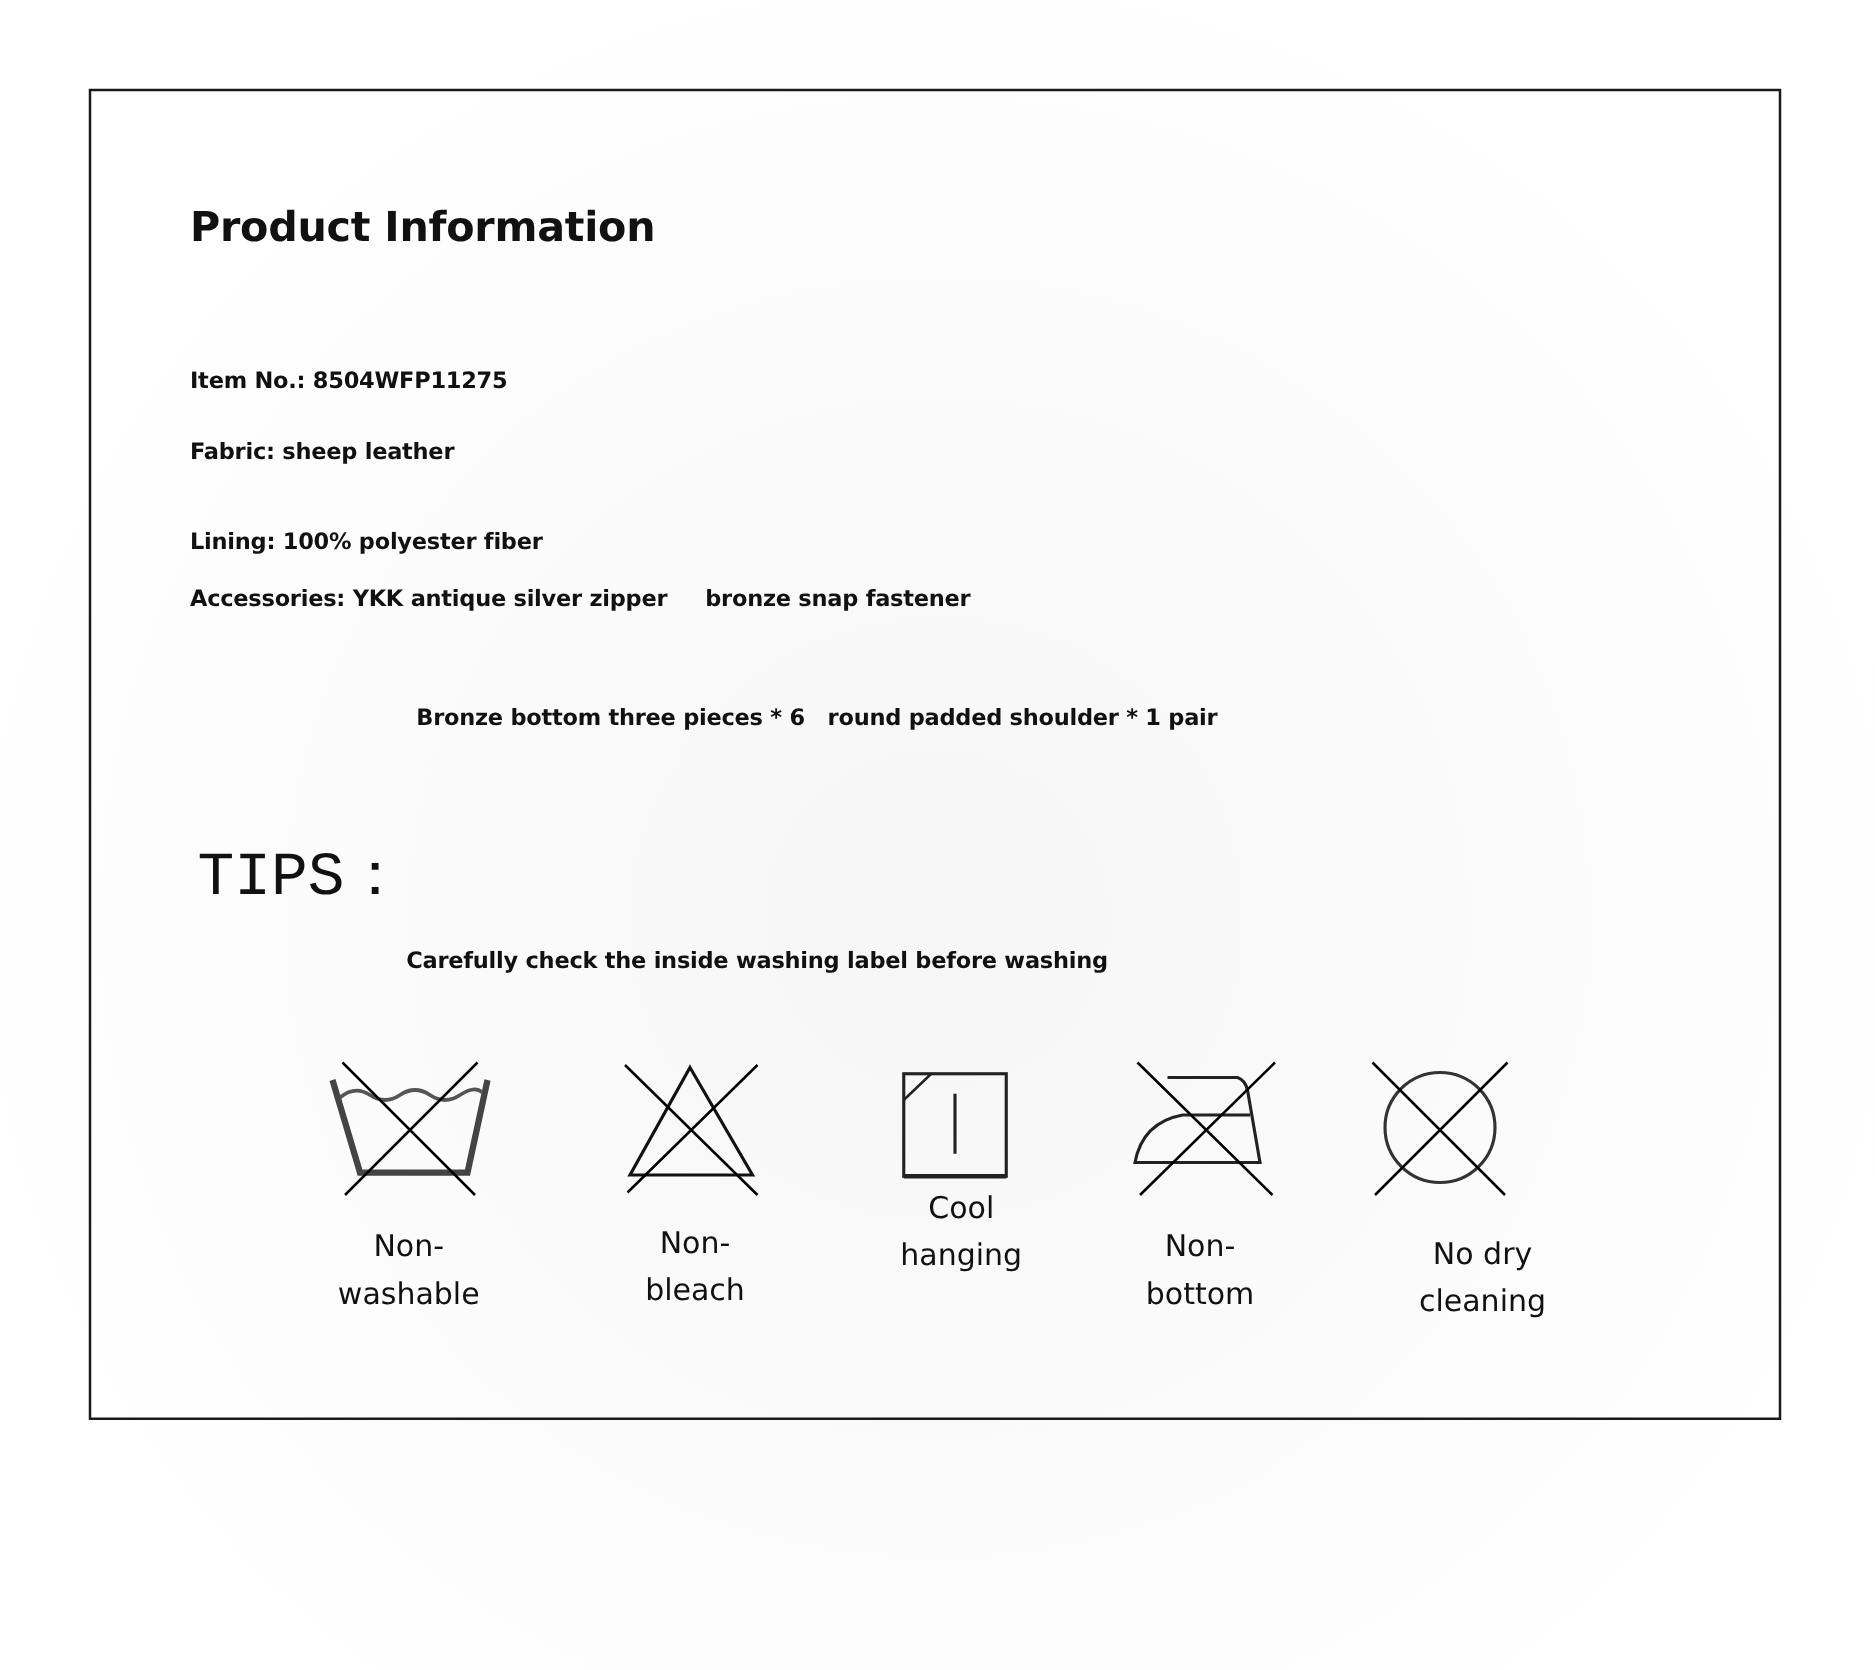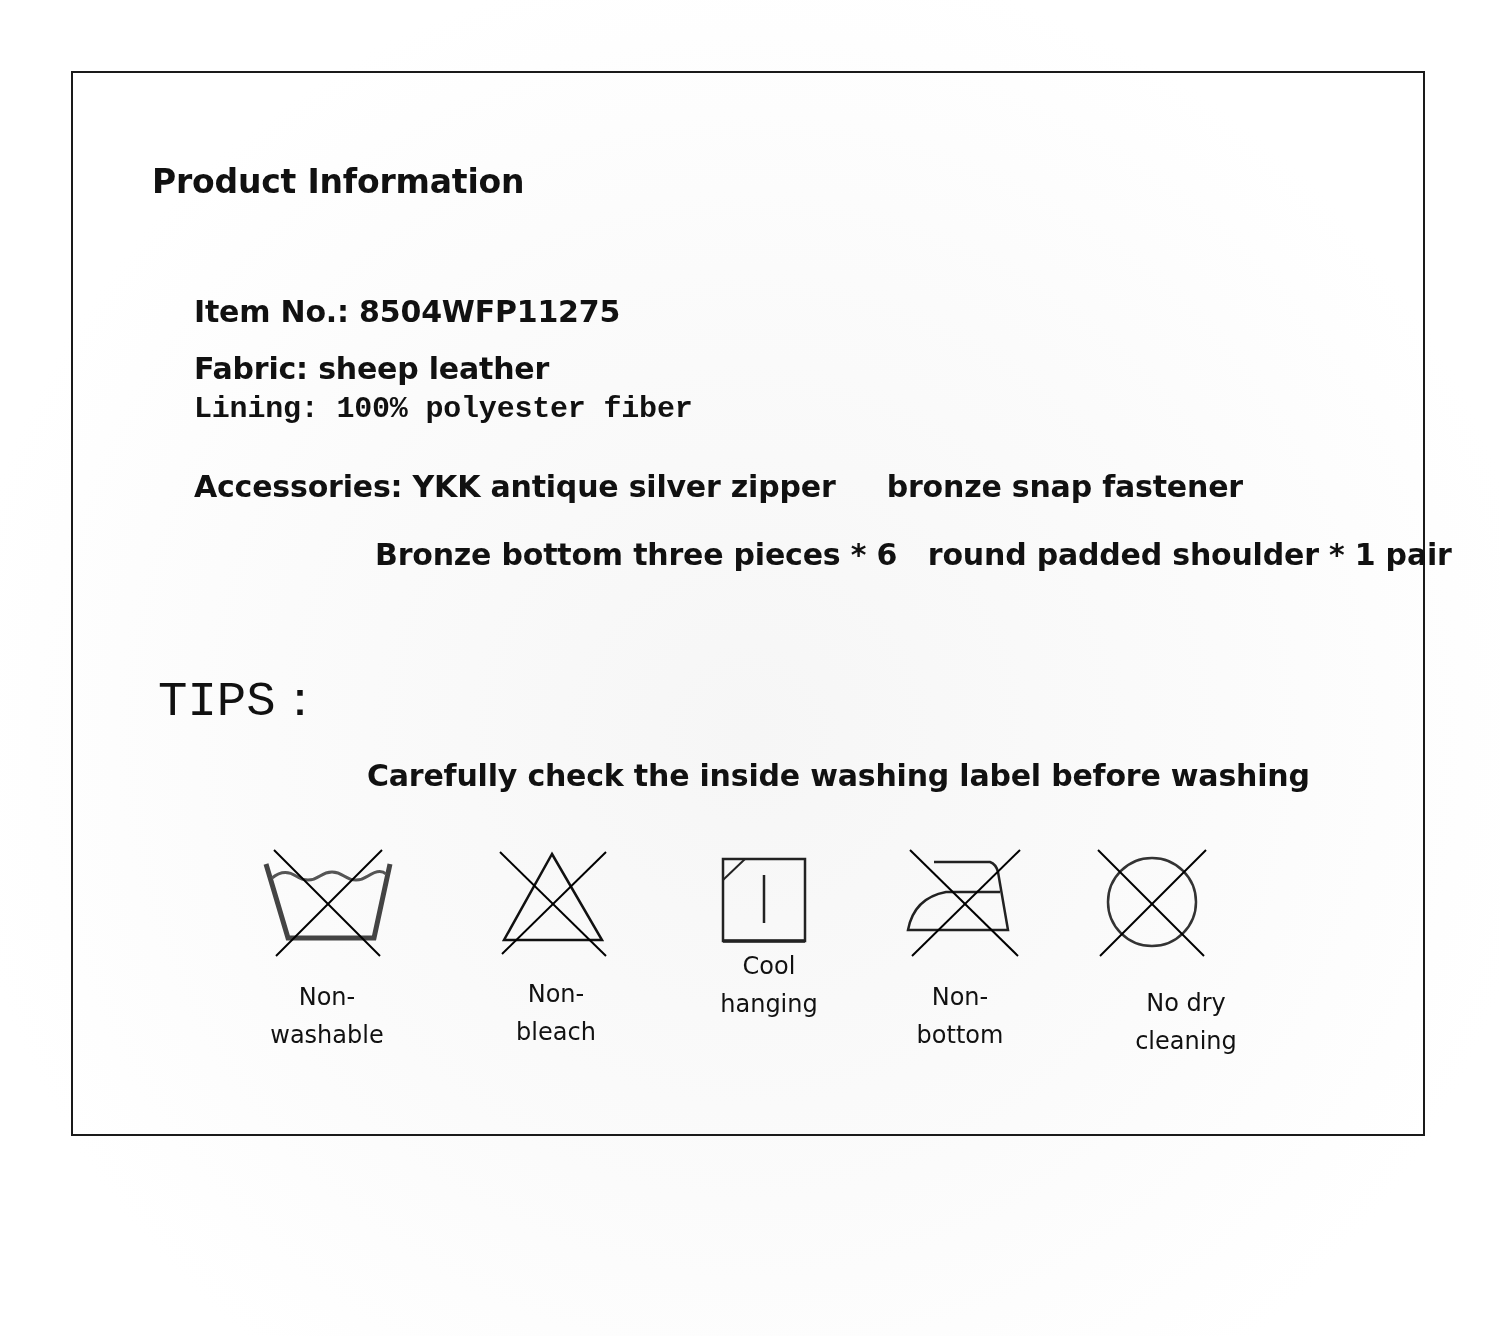--- a/index.html
+++ b/index.html
@@ -7,38 +7,38 @@
     width: 1500px; height: 1336px; position: relative; overflow: hidden;
     background: radial-gradient(ellipse at 50% 55%, #f6f6f6 0%, #fbfbfb 45%, #ffffff 75%);
     font-family: "DejaVu Sans", sans-serif; color: #111;
   }
   .frame {
     position: absolute; left: 71px; top: 71px; width: 1354px; height: 1065px;
     border: 2px solid #1a1a1a; box-sizing: border-box;
   }
   .txt { position: absolute; font-weight: bold; white-space: pre; letter-spacing: -0.2px; }
   .title { left: 152px; top: 162px; font-size: 33px; text-align: right; }
-  .line { font-size: 30px; margin-left: 42px; }
+  .line { font-size: 18px; }
   .tips { position: absolute; left: 158px; top: 666px; font-family: Liberation Mono, monospace; font-size: 49px; font-weight: normal; }
   .icon { position: absolute; }
   .icon svg { display: block; }
   .label { position: absolute; text-align: center; font-weight: normal; font-size: 24px; line-height: 38px; width: 200px; }
 </style>
 </head>
 <body>
 
 <div class="frame"></div>
 
 <div class="txt title">Product Information</div>
 
 <div class="txt line" style="left:152px;top:294px;">Item No.: 8504WFP11275</div>
 <div class="txt line" style="left:152px;top:351px;">Fabric: sheep leather</div>
-<div class="txt line" style="left:152px;top:392px;font-family:Liberation Mono, monospace;">Lining: 100% polyester fiber</div>
+<div class="txt line" style="left:152px;top:423px;">Lining: 100% polyester fiber</div>
 <div class="txt line" style="left:152px;top:469px;">Accessories: YKK antique silver zipper     bronze snap fastener</div>
-<div class="txt line" style="left:333px;top:537px;">Bronze bottom three pieces * 6   round padded shoulder * 1 pair</div>
+<div class="txt line" style="left:333px;top:564px;">Bronze bottom three pieces * 6   round padded shoulder * 1 pair</div>
 
 <div class="tips">TIPS：</div>
 <div class="txt line" style="left:325px;top:758px;">Carefully check the inside washing label before washing</div>
 
 <div class="icon" style="left:262px;top:848px;">
   <svg width="132" height="112" viewBox="0 0 132 112">
     <path d="M4 16 L26 90 L112 90 L128 16" fill="none" stroke="#444" stroke-width="5"></path>
     <path d="M10 30 Q22 20 34 28 T58 28 T82 28 T106 28 T124 26" fill="none" stroke="#555" stroke-width="3"></path>
     <line x1="12" y1="2" x2="118" y2="108" stroke="#000" stroke-width="2"></line>
     <line x1="120" y1="2" x2="14" y2="108" stroke="#000" stroke-width="2"></line>

